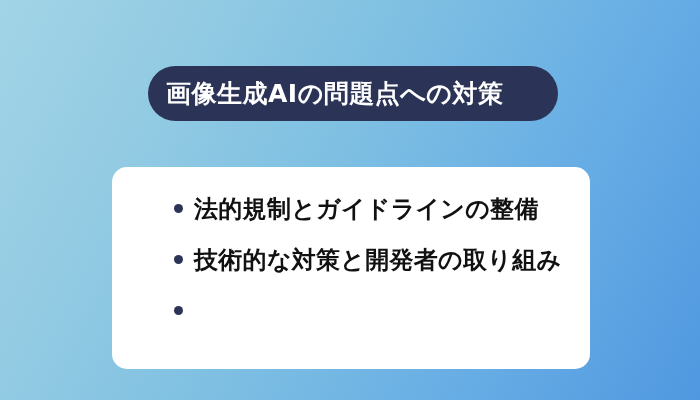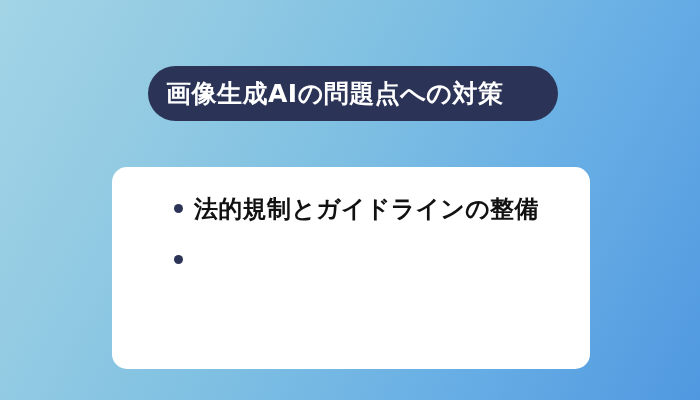--- a/index.html
+++ b/index.html
@@ -102,20 +102,24 @@
   </div>
 
   <div id="content-card">
     <ul id="bullet-list">
 
       <li class="bullet-item">
         <span class="bullet-dot"></span>
         <span class="bullet-label">法的規制とガイドラインの整備</span>
       </li>
 
+      <li class="bullet-item">
+        <span class="bullet-dot"></span>
+        <span class="bullet-label">技術的な対策と開発者の取り組み</span>
+      </li>
 
       <li class="bullet-item">
         <span class="bullet-dot"></span>
       </li>
 
     </ul>
   </div>
 
 </div>
 

